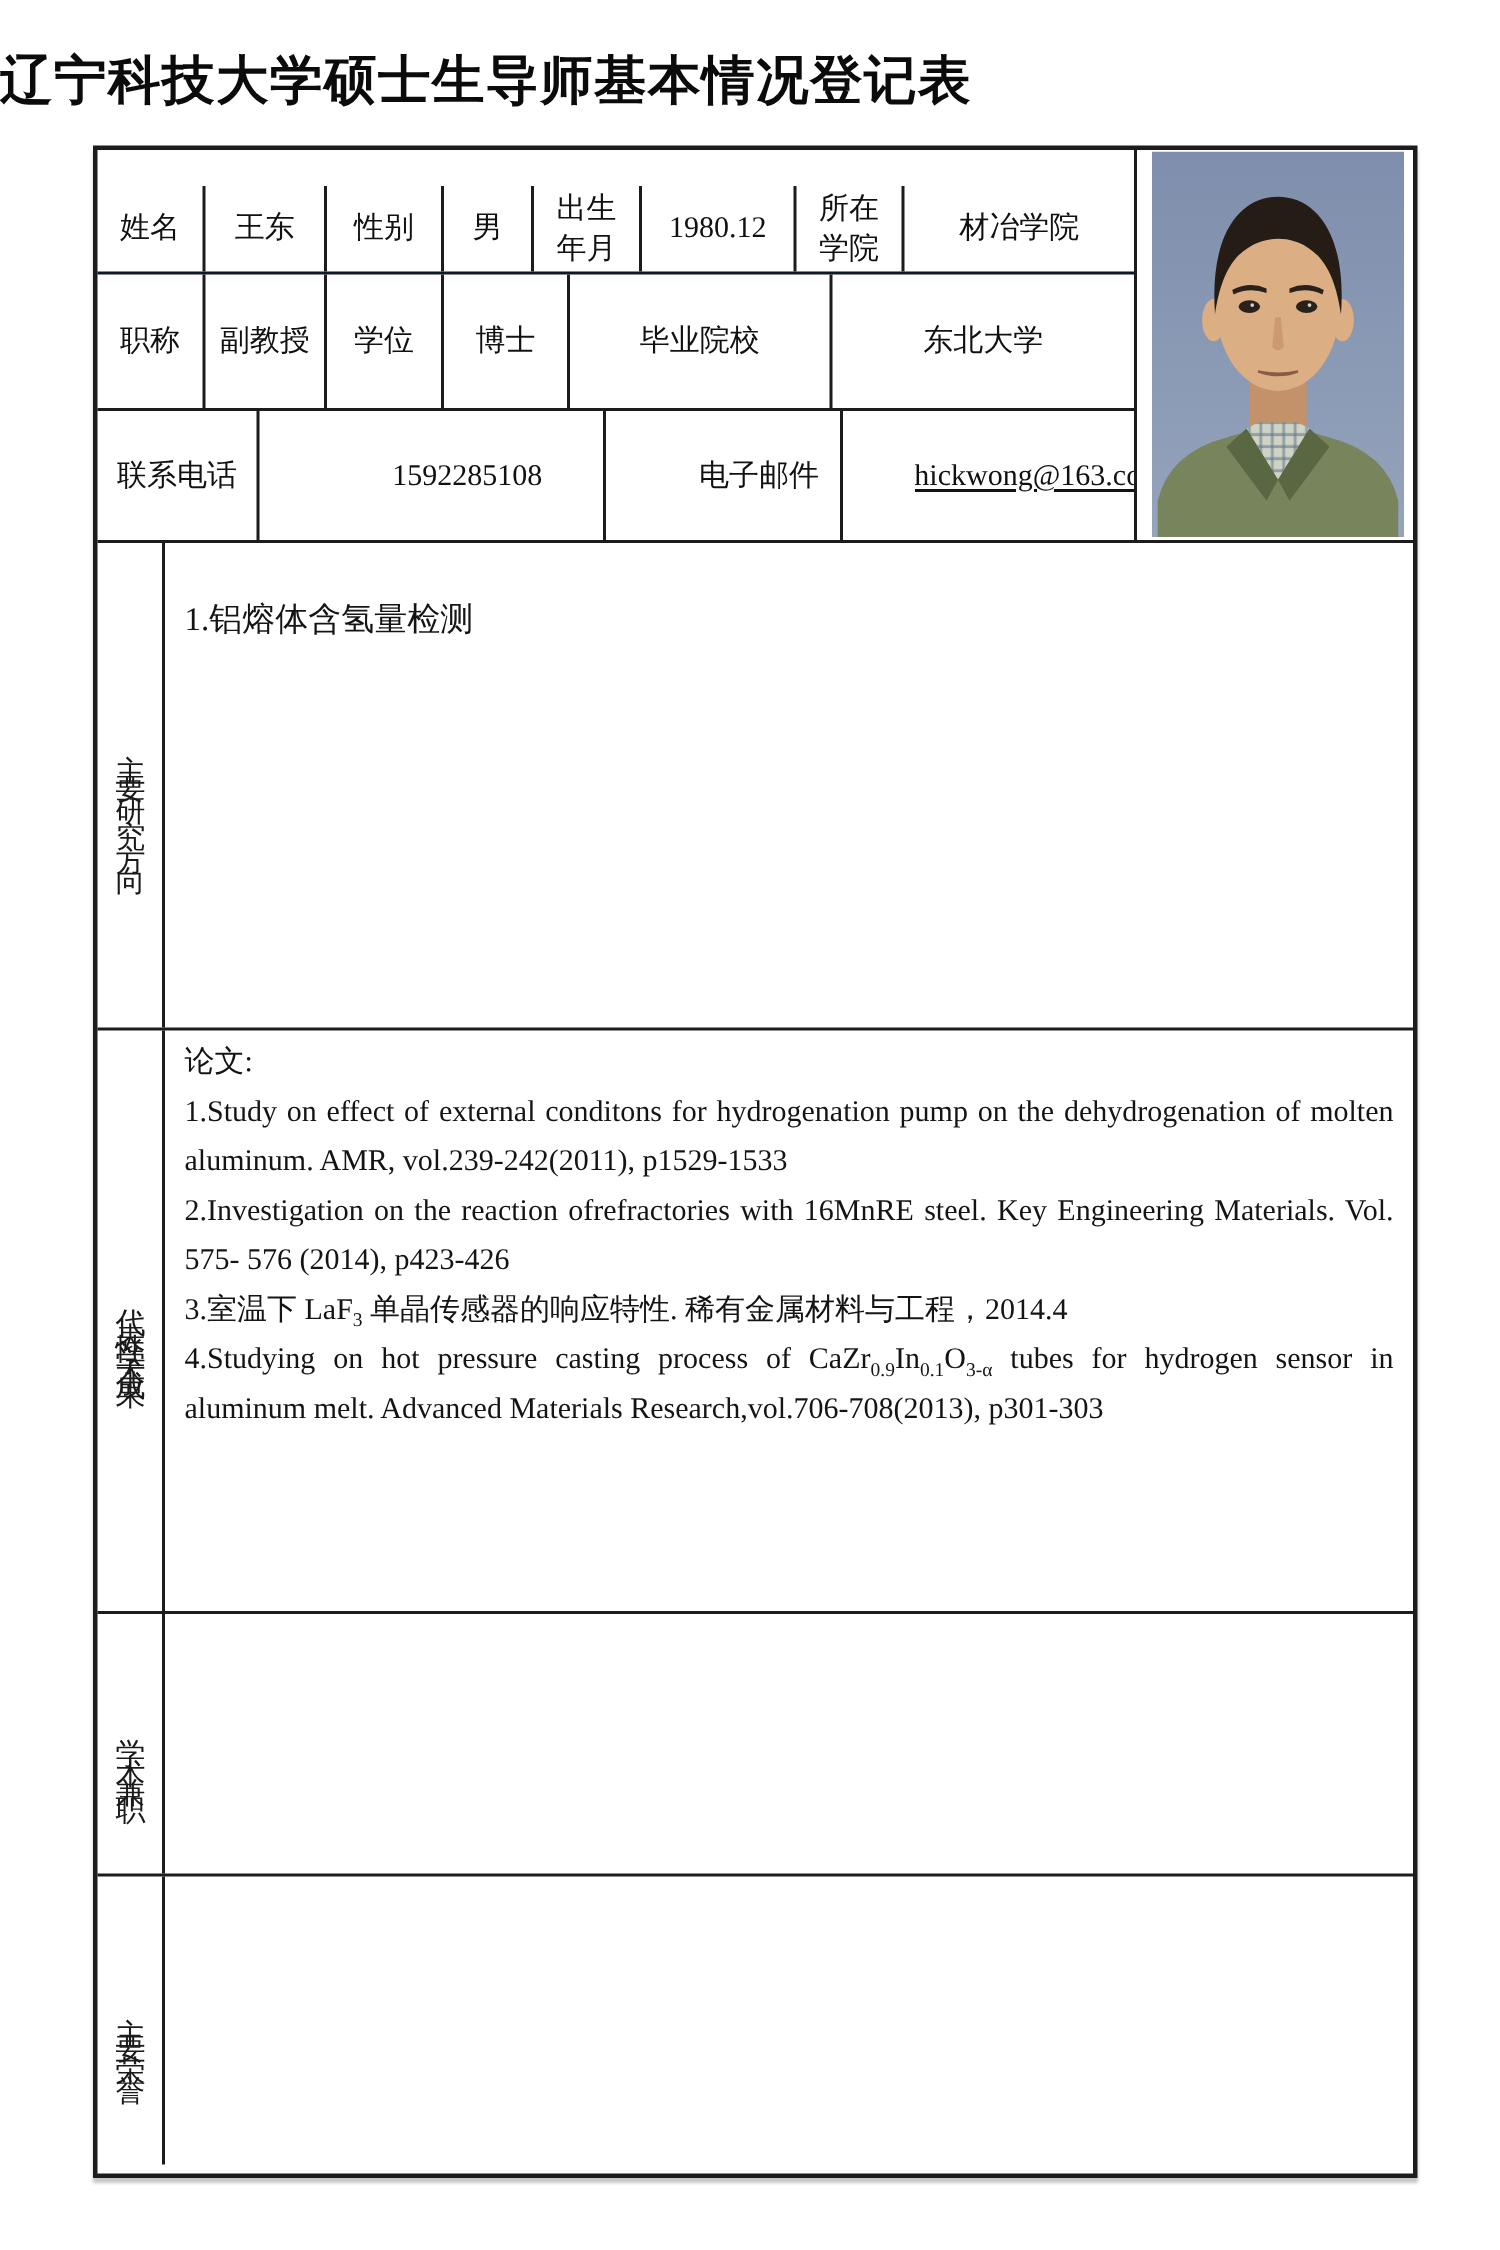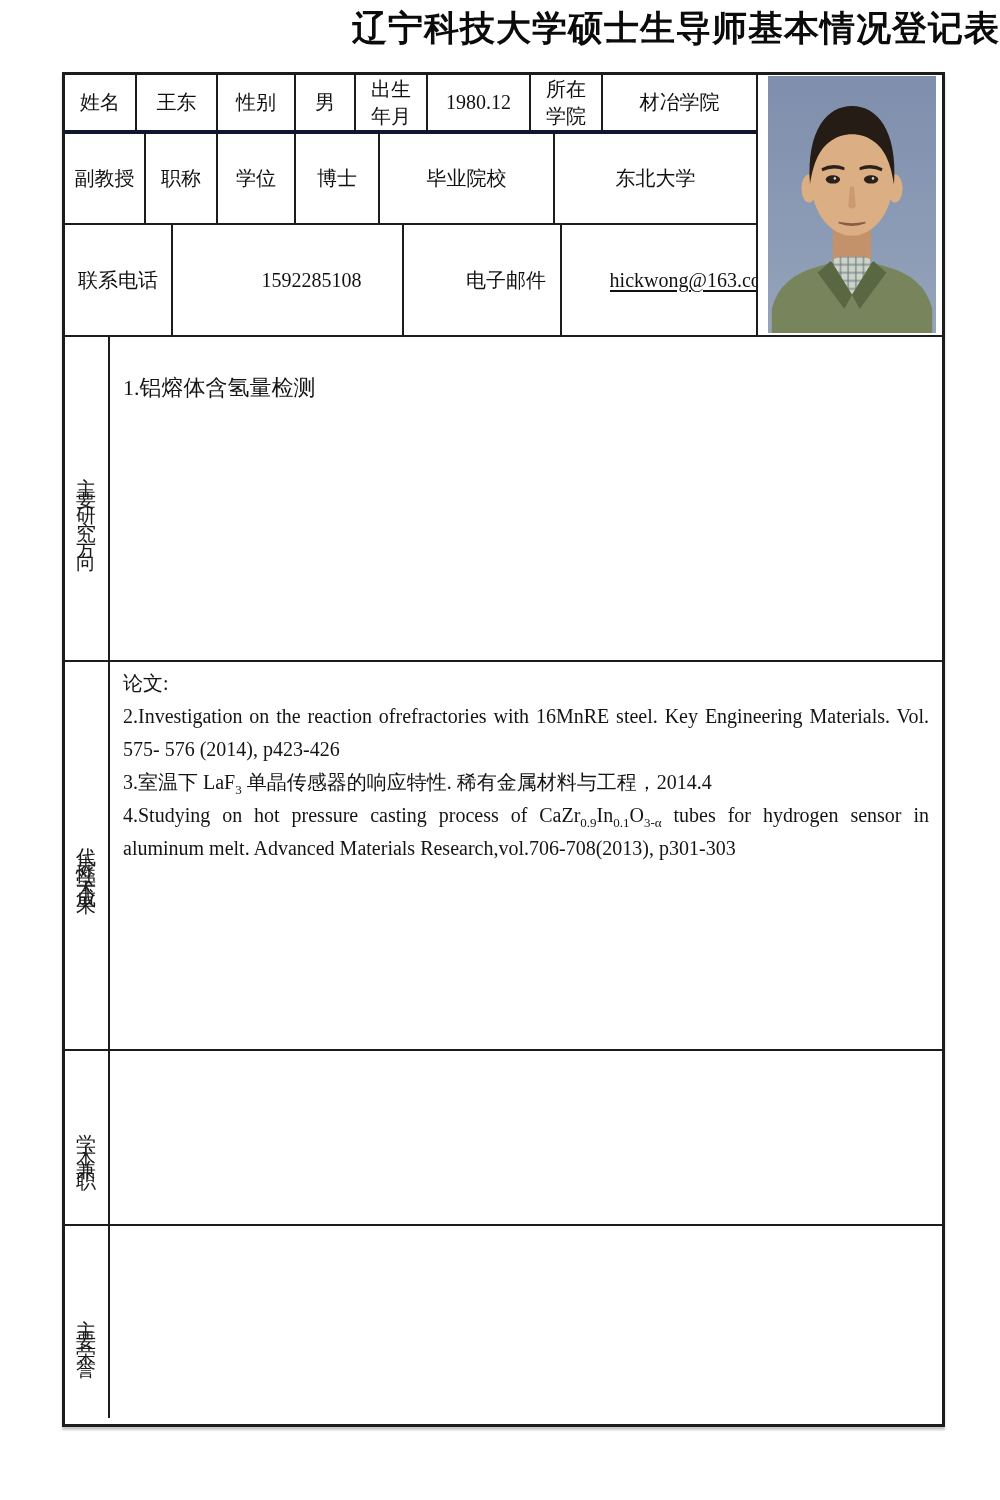--- a/index.html
+++ b/index.html
@@ -5,23 +5,23 @@
   html,body{margin:0;padding:0;background:#ffffff;}
   .page{
     position:relative;
     width:1000px;height:1500px;
     background:#ffffff;
     font-family:"Liberation Serif","DejaVu Serif",serif;
     color:#111;
     overflow:hidden;
   }
   .doc-title{
-    padding-top:7px;
+    padding-top:32px;
     height:44px;
-    text-align:right;
+    text-align:left;
     font-size:35px;
     line-height:44px;
     font-weight:bold;
     letter-spacing:1px;
     color:#0b0b0b;
   }
   .form-table{
     box-sizing:border-box;
     margin-left:62px;
     margin-top:21px;
@@ -41,21 +41,21 @@
   }
   .top-left{
     width:693px;
     border-right:2px solid #1c1c1c;
     box-sizing:border-box;
     display:flex;
     flex-direction:column;
     flex:none;
   }
   .trow{display:flex;box-sizing:border-box;}
-  .trow-1{height:59px;border-bottom:4px solid #0f172a;}
+  .trow-1{height:59px;border-bottom:2px solid #0f172a;margin-top:24px;}
   .trow-2{height:91px;border-bottom:2px solid #1c1c1c;}
   .trow-3{flex:1;gap:48px;}
   .cell{
     box-sizing:border-box;
     border-right:2px solid #1c1c1c;
     display:flex;
     align-items:center;
     justify-content:center;
     text-align:center;
     font-size:20px;
@@ -148,22 +148,22 @@
               <span class="wrap2">出生年月</span>
             </div>
           <div class="cell" style="width:103px">1980.12</div>
           <div class="cell" style="width:72px">
               <span class="wrap2">所在学院</span>
             </div>
           <div class="cell last">材冶学院</div>
         </div>
 
         <div class="trow trow-2">
+          <div class="cell" style="width:72px">职称</div>
           <div class="cell" style="width:81px">副教授</div>
-          <div class="cell" style="width:72px">职称</div>
           <div class="cell" style="width:78px">学位</div>
           <div class="cell" style="width:84px">博士</div>
           <div class="cell" style="width:175px">毕业院校</div>
           <div class="cell last">东北大学</div>
         </div>
 
         <div class="trow trow-3">
           <div class="cell" style="width:108px">联系电话</div>
           <div class="cell" style="width:183px">1592285108</div>
           <div class="cell" style="width:110px">电子邮件</div>
@@ -231,20 +231,21 @@
         </div>
     </div>
 
     <div class="section sec-5">
       <div class="label-cell">
         <div class="vlabel ls7">代表性学术成果</div>
       </div>
       <div class="sec-content papers-content">
         <p class="papers-heading">论文:</p>
         <div>
+            <p class="paper"><span>1.Study on effect of external conditons for hydrogenation pump on the dehydrogenation of molten aluminum. AMR, vol.239-242(2011), p1529-1533</span></p>
             <p class="paper"><span>2.Investigation on the reaction ofrefractories with 16MnRE steel. Key Engineering Materials. Vol. 575- 576 (2014), p423-426</span></p>
             <p class="paper"><span>3.室温下 LaF</span><sub>3</sub><span> 单晶传感器的响应特性. 稀有金属材料与工程，2014.4</span></p>
             <p class="paper"><span>4.Studying on hot pressure casting process of CaZr</span><sub>0.9</sub><span>In</span><sub>0.1</sub><span>O</span><sub>3-α</sub><span> tubes for hydrogen sensor in aluminum melt. Advanced Materials Research,vol.706-708(2013), p301-303</span></p>
           </div>
       </div>
     </div>
 
     <div class="section sec-6">
       <div class="label-cell">
         <div class="vlabel ls12">学术兼职</div>

